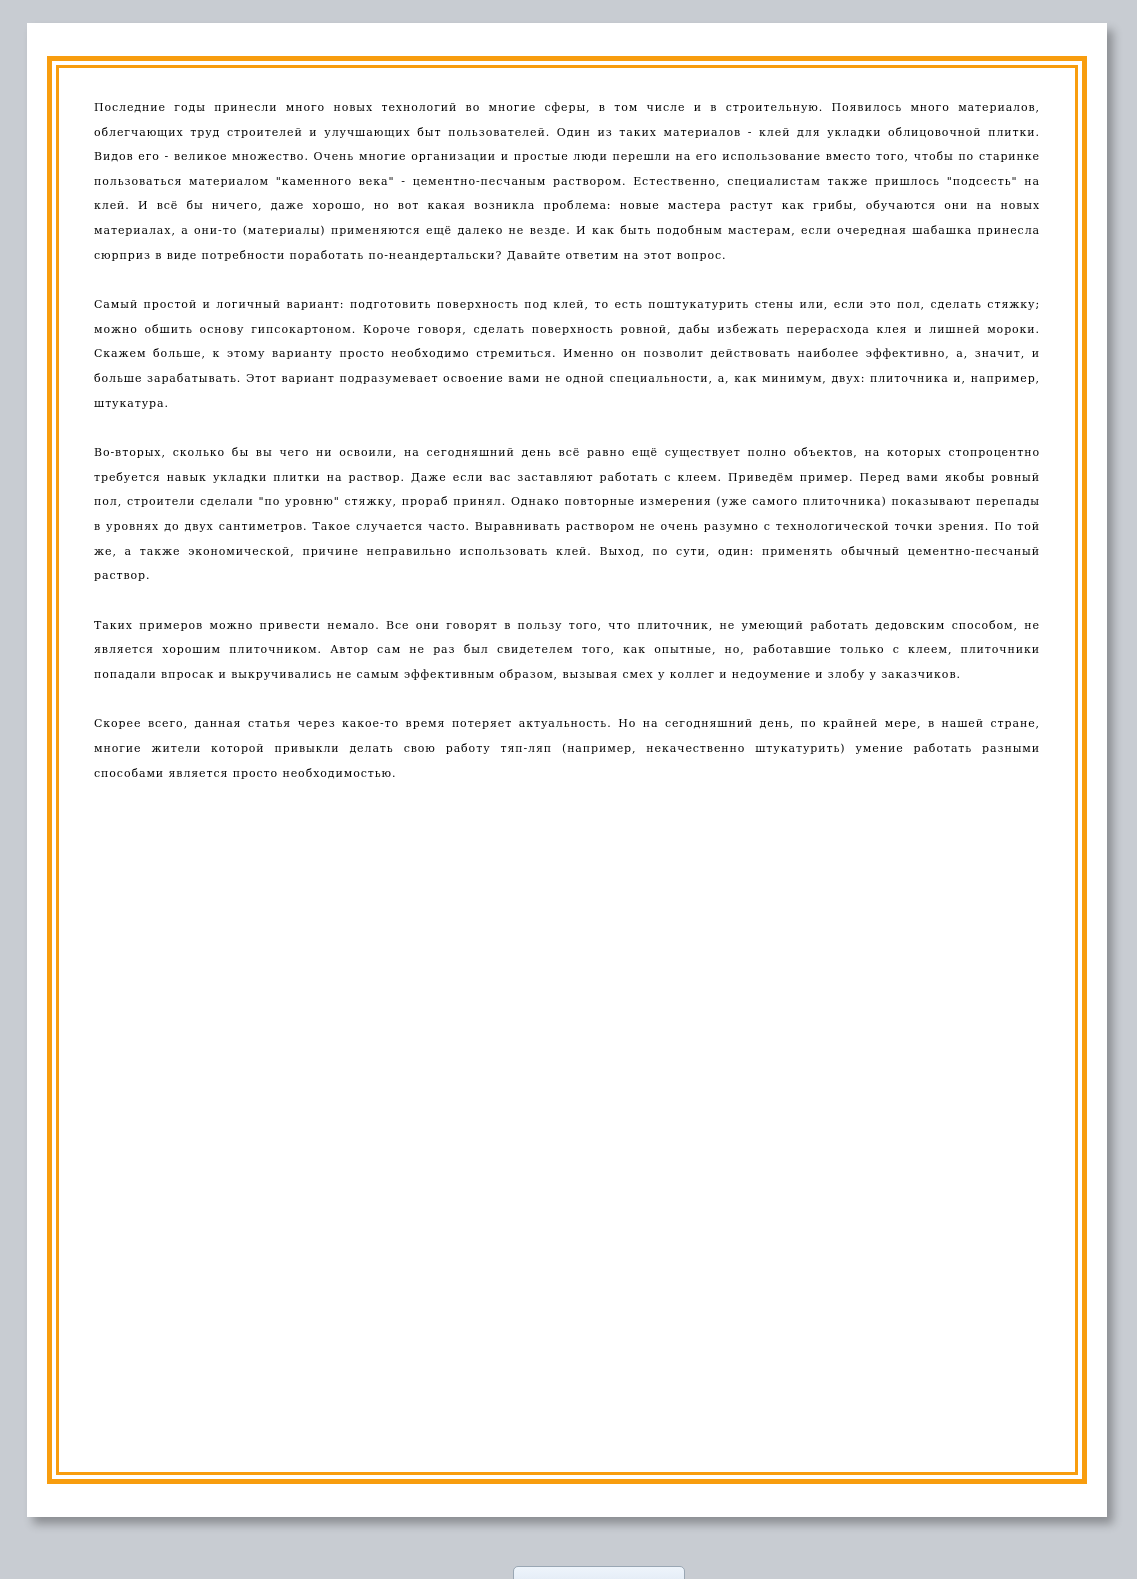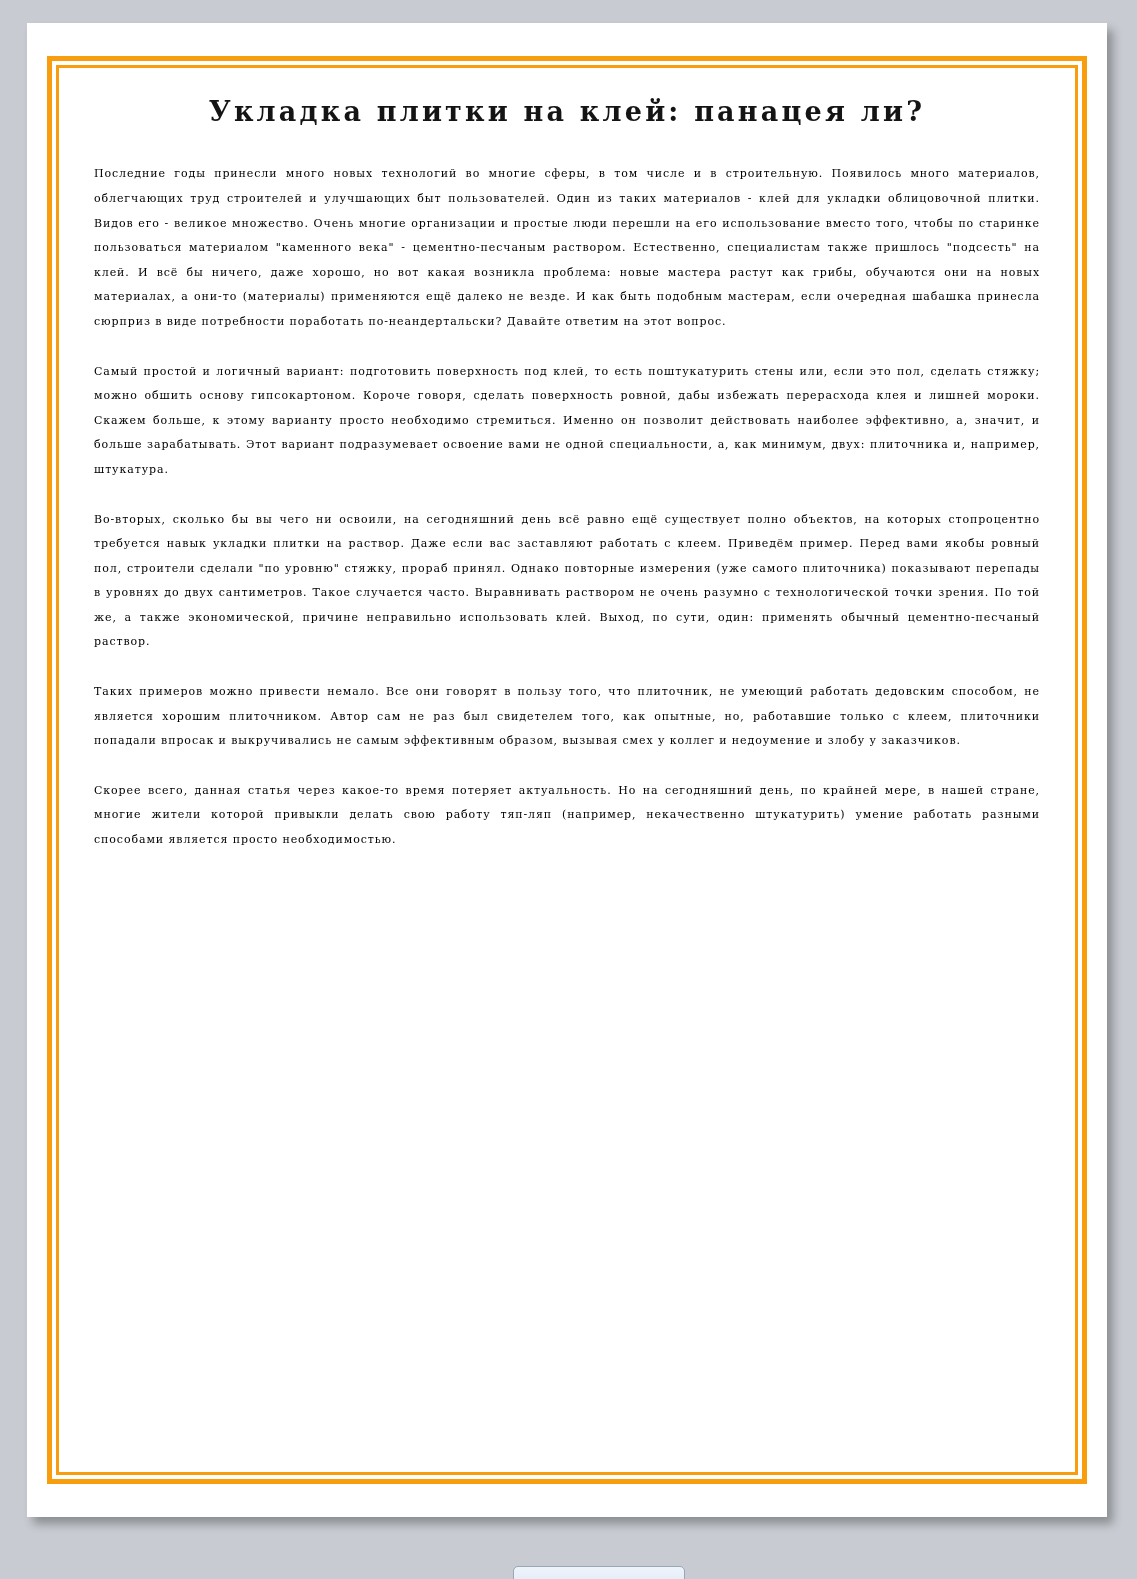--- a/index.html
+++ b/index.html
@@ -100,21 +100,20 @@
 </head>
 <body>
 
 <div id="page-sheet">
 
   <div id="orange-frame-outer">
     <div id="orange-frame-inner">
 
       <div id="article">
 
-        <h1 id="doc-title">Укладка плитки на клей: панацея ли?</h1>
 
         <p class="article-paragraph">Последние годы принесли много новых технологий во многие сферы, в том числе и в строительную. Появилось много материалов, облегчающих труд строителей и улучшающих быт пользователей. Один из таких материалов - клей для укладки облицовочной плитки. Видов его - великое множество. Очень многие организации и простые люди перешли на его использование вместо того, чтобы по старинке пользоваться материалом "каменного века" - цементно-песчаным раствором. Естественно, специалистам также пришлось "подсесть" на клей. И всё бы ничего, даже хорошо, но вот какая возникла проблема: новые мастера растут как грибы, обучаются они на новых материалах, а они-то (материалы) применяются ещё далеко не везде. И как быть подобным мастерам, если очередная шабашка принесла сюрприз в виде потребности поработать по-неандертальски? Давайте ответим на этот вопрос.</p>
 
         <p class="article-paragraph">Самый простой и логичный вариант: подготовить поверхность под клей, то есть поштукатурить стены или, если это пол, сделать стяжку; можно обшить основу гипсокартоном. Короче говоря, сделать поверхность ровной, дабы избежать перерасхода клея и лишней мороки. Скажем больше, к этому варианту просто необходимо стремиться. Именно он позволит действовать наиболее эффективно, а, значит, и больше зарабатывать. Этот вариант подразумевает освоение вами не одной специальности, а, как минимум, двух: плиточника и, например, штукатура.</p>
 
 
         <p class="article-paragraph">Во-вторых, сколько бы вы чего ни освоили, на сегодняшний день всё равно ещё существует полно объектов, на которых стопроцентно требуется навык укладки плитки на раствор. Даже если вас заставляют работать с клеем. Приведём пример. Перед вами якобы ровный пол, строители сделали "по уровню" стяжку, прораб принял. Однако повторные измерения (уже самого плиточника) показывают перепады в уровнях до двух сантиметров. Такое случается часто. Выравнивать раствором не очень разумно с технологической точки зрения. По той же, а также экономической, причине неправильно использовать клей. Выход, по сути, один: применять обычный цементно-песчаный раствор.</p>
 
         <p class="article-paragraph">Таких примеров можно привести немало. Все они говорят в пользу того, что плиточник, не умеющий работать дедовским способом, не является хорошим плиточником. Автор сам не раз был свидетелем того, как опытные, но, работавшие только с клеем, плиточники попадали впросак и выкручивались не самым эффективным образом, вызывая смех у коллег и недоумение и злобу у заказчиков.</p>
 

